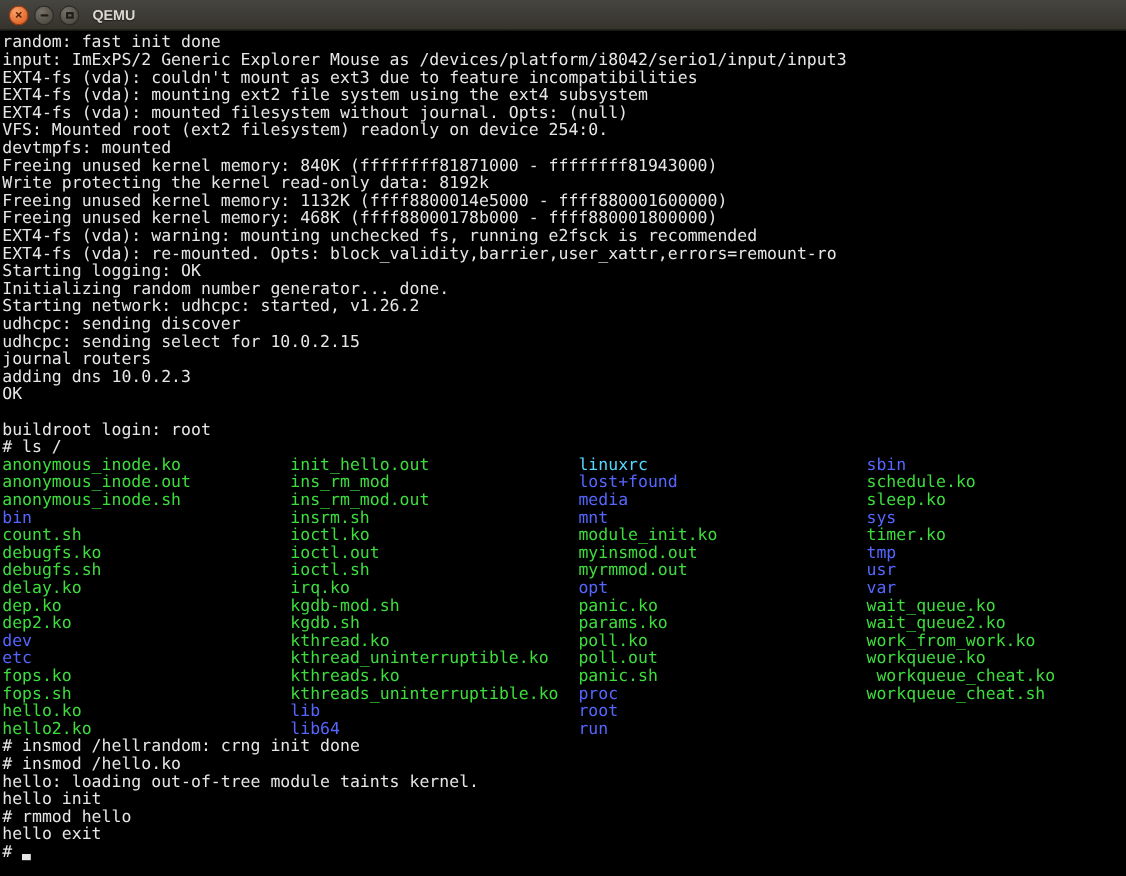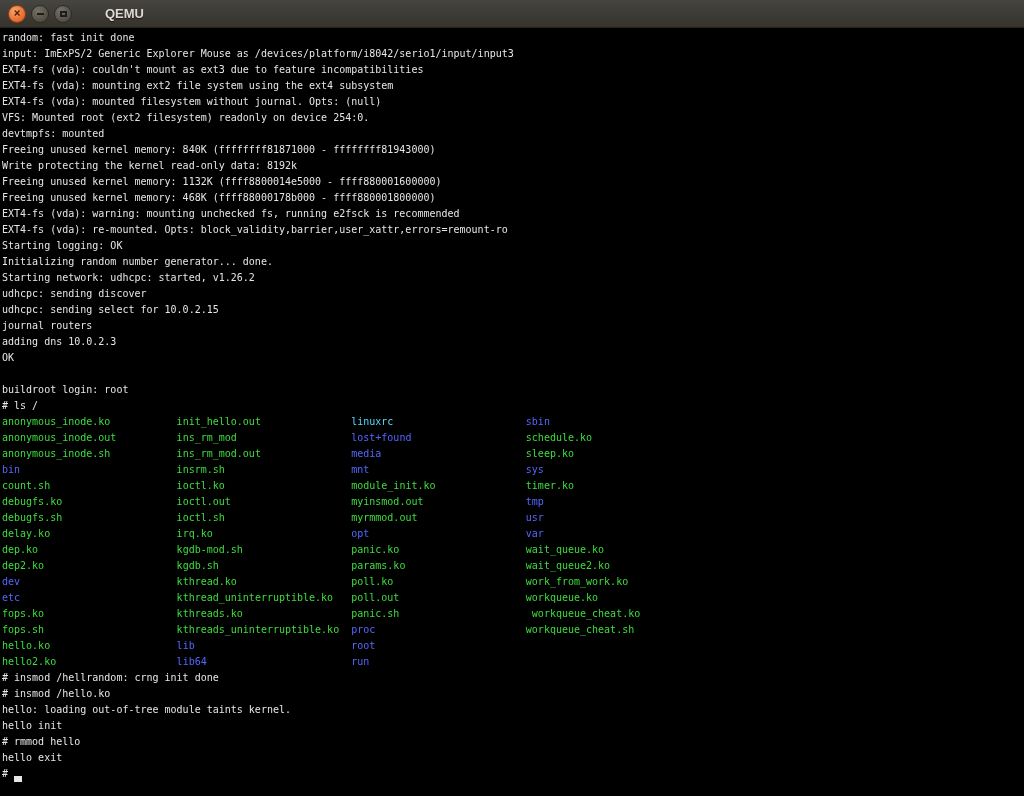--- a/index.html
+++ b/index.html
@@ -27,30 +27,30 @@
     border: 1px solid #9c3b12; color: #5c1f06; font-weight: bold;
   }
   .tb-min, .tb-max {
     background: radial-gradient(circle at 35% 30%, #767169, #565349 60%, #45423a);
     border: 1px solid #2c2a25; color: #1e1d18;
   }
   .tb-min .glyph { width: 7px; height: 2px; background: #1e1d18; display: block; }
   .tb-max .glyph { width: 7px; height: 6px; border: 2px solid #1e1d18; display: block; }
   .tb-close .glyph { font-size: 12px; font-weight: bold; margin-top: -1px; }
   .title-text {
-    margin-left: 28px; font-family: "Liberation Sans", sans-serif;
+    margin-left: 7px; font-family: "Liberation Sans", sans-serif;
     font-weight: bold; font-size: 13px; color: #dedad2;
     text-shadow: 0 1px 1px #1a1915;
   }
 
   
   .terminal {
     flex: 1 1 auto; background: #000; color: #e6e6e6;
     padding: 2px 0 0 2px;
-    font-size: 10px;
+    font-size: 15px;
     overflow: hidden;
   }
   .term-line { height: 16px; line-height: 16px; white-space: pre; min-height: 16px; }
   .c-exec { color: var(--green); }
   .c-dir  { color: var(--blue); }
   .c-link { color: var(--cyan); }
   .cursor {
     display: inline-block; width: 8px; height: 15px;
     vertical-align: bottom;
     background: linear-gradient(transparent 62%, #e6e6e6 62%);

